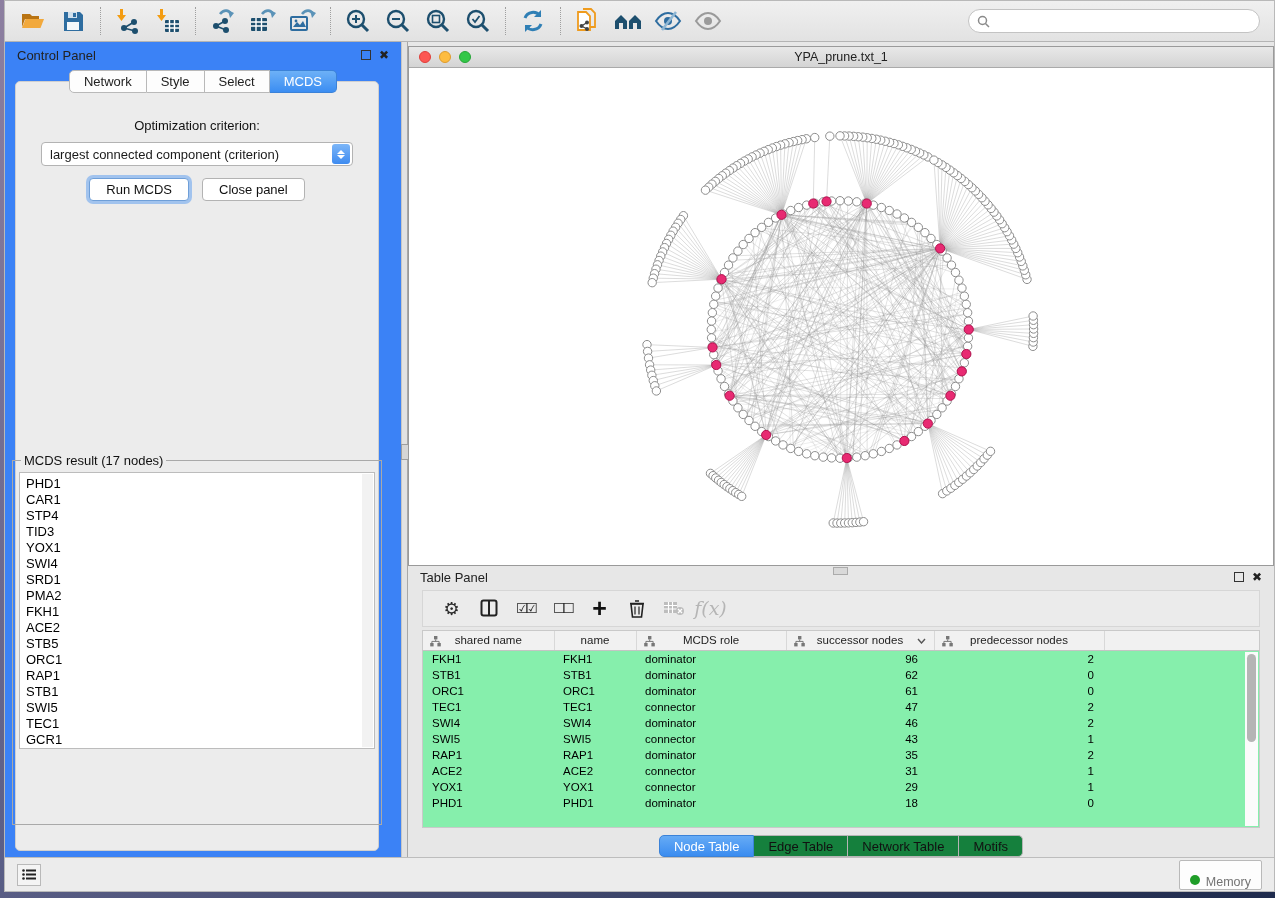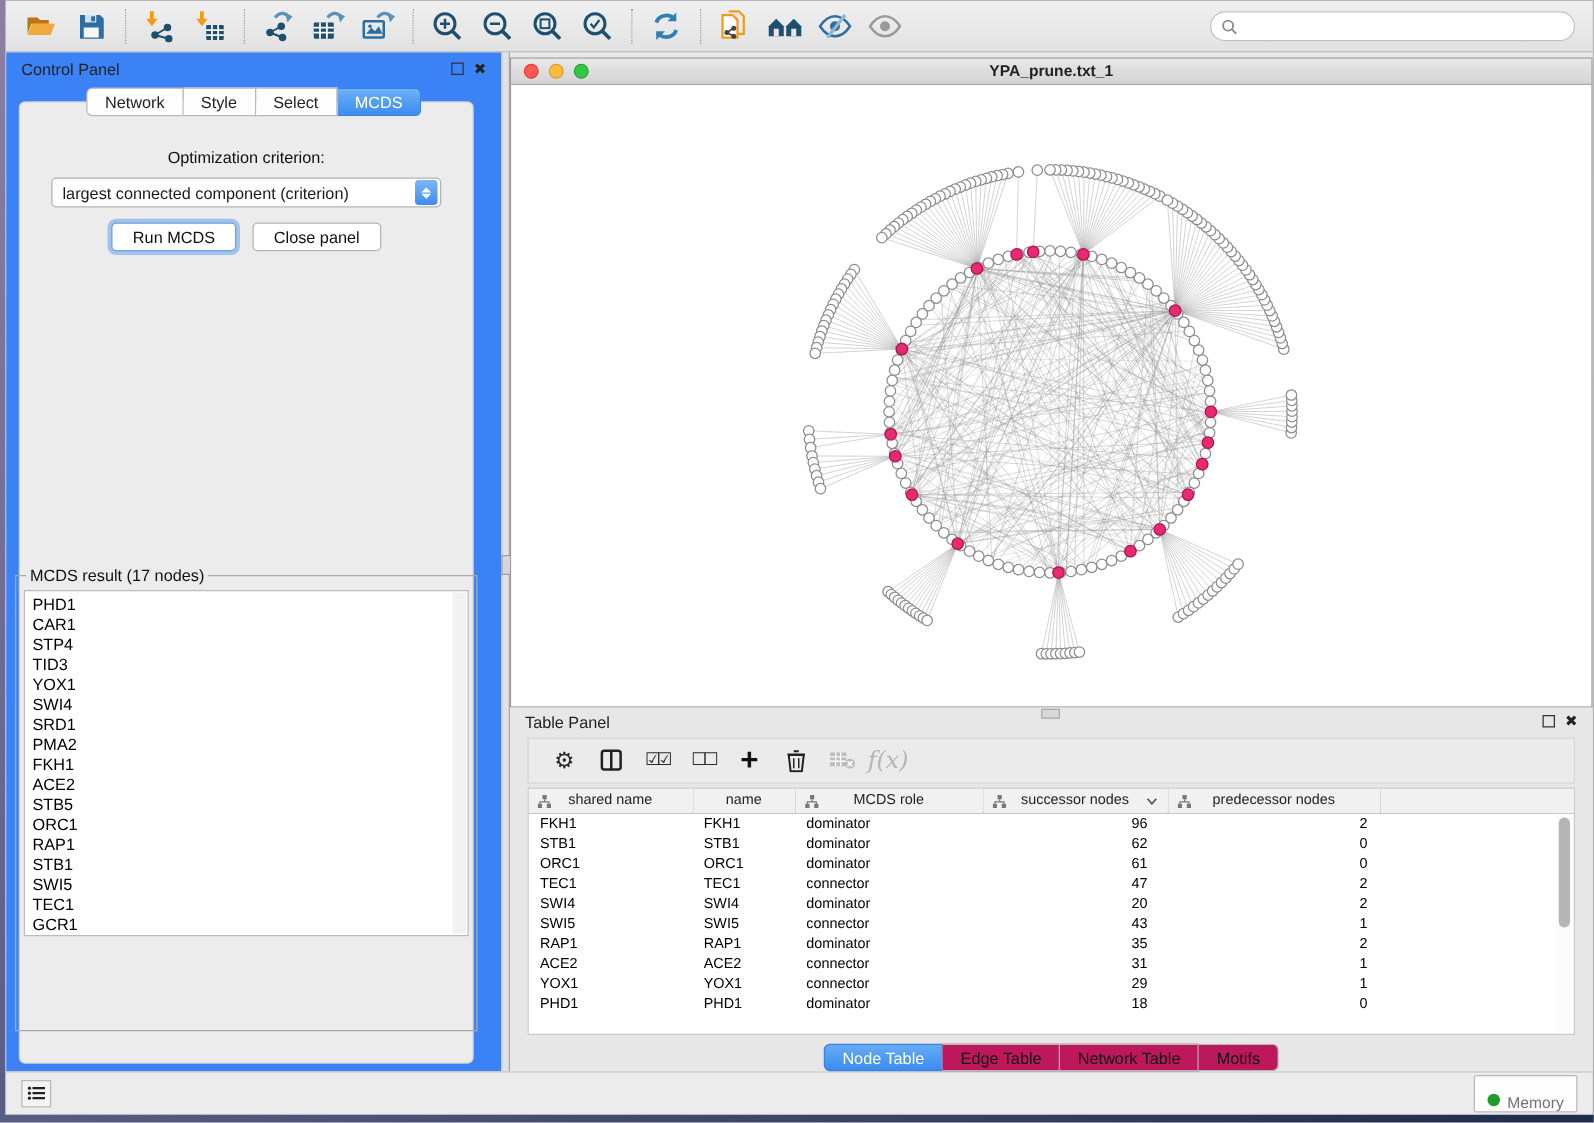--- a/index.html
+++ b/index.html
@@ -61,21 +61,21 @@
   .mcds-item { font-size:13px; line-height:16px; color:#000; }
 
   
   .vsplit { width:7px; flex:0 0 auto; background:#e2e2e2; border-left:1px solid #c5c5c5;
             border-right:1px solid #a8a8a8; position:relative; }
   .vsplit .handle { position:absolute; top:402px; left:-1px; width:8px; height:16px;
                     background:#d6d6d6; border:1px solid #9e9e9e; }
 
   
   .rightside { flex:1; display:flex; flex-direction:column; background:#e7e7e7; min-width:0; position:relative; }
-  .netframe { margin-top:4px; height:520px; border:1px solid #9a9a9a; display:flex; flex-direction:column; flex:0 0 auto;font-weight:bold; }
+  .netframe { margin-top:4px; height:520px; border:1px solid #9a9a9a; display:flex; flex-direction:column; flex:0 0 auto; }
   .net-titlebar { height:21px; background:linear-gradient(#e8e8e8,#d4d4d4); border-bottom:1px solid #aaa;
                   display:flex; align-items:center; position:relative; }
   .lights { display:flex; gap:8px; margin-left:10px; }
   .light { width:12px; height:12px; border-radius:50%; }
   .light.red { background:#fc5753; border:1px solid #df3e3a; }
   .light.yellow { background:#fdbc40; border:1px solid #de9b2d; }
   .light.green { background:#33c748; border:1px solid #27a537; }
   .net-title { position:absolute; left:0; right:0; text-align:center; font-size:12.5px; color:#222; }
   .netcanvas { flex:1; background:#fff; position:relative; overflow:hidden; }
   .hsplit-handle { position:absolute; left:50%; margin-left:-8px; top:525px; width:15px; height:8px;
@@ -83,34 +83,34 @@
 
   
   .tpanel { flex:1; display:flex; flex-direction:column; min-height:0; position:relative; background:#e7e7e7; }
   .tp-toolbar { margin:2px 14px 0 14px; height:42px; background:#ebebeb; border:1px solid #d6d6d6;
                 display:flex; align-items:center; padding:0 10px; gap:0; }
   .tpbtn { width:37px; height:32px; display:flex; align-items:center; justify-content:center; }
   .tp-glyph { font-size:18px; color:#2a2a2a; font-family:"DejaVu Sans",sans-serif; }
   .tp-glyph.small { font-size:14px; letter-spacing:-3px; }
   .tp-plus { font-size:25px; font-weight:bold; color:#111; line-height:20px; }
   .fx { font-family:"DejaVu Serif",serif; font-style:italic; font-size:19px; color:#b5b5b5; }
-  .tablewrap { margin:3px 14px 0 14px; background:#ffffff; border:1px solid #c9c9c9; height:231px;
+  .tablewrap { margin:3px 14px 0 14px; background:#86efac; border:1px solid #c9c9c9; height:231px;
                position:relative; overflow:hidden; }
   table.datatable { border-collapse:collapse; width:100%; table-layout:fixed; }
   .datatable th { height:20px; background:#f1f1f1; border-right:1px solid #d8d8d8; border-bottom:1px solid #c4c4c4;
                   font-weight:normal; font-size:11.5px; color:#222; position:relative; text-align:center; padding:0 4px; }
   .datatable th:last-child { border-right:none; }
   .datatable th .hicon { position:absolute; left:7px; top:5px; }
   .datatable th .sortchev { position:absolute; right:8px; top:7px; }
   .datatable td { height:16px; font-size:11.5px; color:#000; padding:0 9px; white-space:nowrap; overflow:hidden; }
   .datatable td.num { text-align:right; padding-right:16px;margin-top:20px; }
   .vscroll { position:absolute; top:21px; right:1px; bottom:1px; width:13px; background:#fbfbfb; }
   .vscroll .thumb { position:absolute; top:2px; left:2px; width:9px; height:88px; background:#b5b5b5; border-radius:5px; }
   .tp-tabs { margin:7px auto 0 auto; display:flex; flex:0 0 auto; }
-  .tp-tab { border:1px solid #b5b5b5; border-left:none; background:#be185d; height:22px; padding:0 14px;
+  .tp-tab { border:1px solid #b5b5b5; border-left:none; background:#15803d; height:22px; padding:0 14px;
             display:flex; align-items:center; font-size:13px; color:#111; }
   .tp-tab:first-child { border-left:1px solid #b5b5b5; border-radius:5px 0 0 5px; }
   .tp-tab:last-child { border-radius:0 5px 5px 0; }
   .tp-tab.active { background:linear-gradient(#66abf5,#3a8cf0); border-color:#3b82d8; color:#fff; }
 
   
   .statusbar { height:34px; flex:0 0 auto; background:#ececec; border-top:1px solid #bdbdbd;
                display:flex; align-items:center; padding:0 12px; }
   .status-left-btn { width:24px; height:22px; background:#f4f4f4; border:1px solid #b9b9b9;
                      display:flex; align-items:center; justify-content:center; }
@@ -1149,21 +1149,21 @@
                   <td>TEC1</td>
                   <td>connector</td>
                   <td class="num">47</td>
                   <td class="num" style="padding-right:10px">2</td>
                   <td></td>
                 </tr>
                 <tr>
                   <td>SWI4</td>
                   <td>SWI4</td>
                   <td>dominator</td>
-                  <td class="num">20</td>
+                  <td class="num">46</td>
                   <td class="num" style="padding-right:10px">2</td>
                   <td></td>
                 </tr>
                 <tr>
                   <td>SWI5</td>
                   <td>SWI5</td>
                   <td>connector</td>
                   <td class="num">43</td>
                   <td class="num" style="padding-right:10px">1</td>
                   <td></td>

